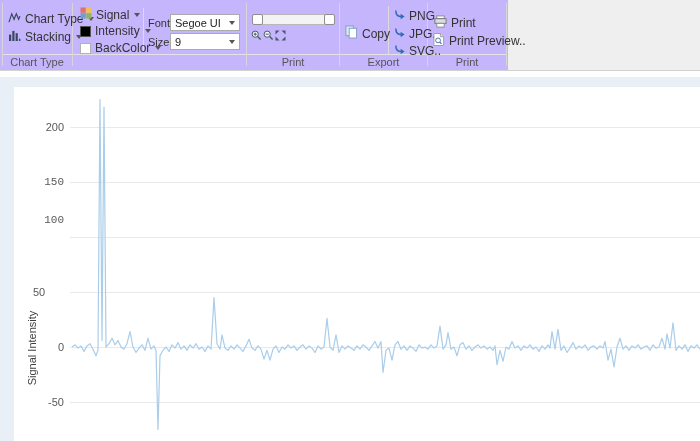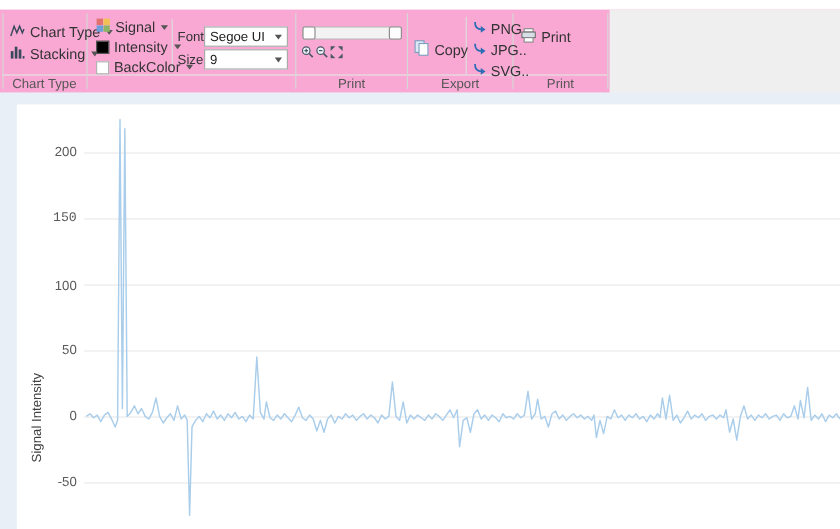--- a/index.html
+++ b/index.html
@@ -1,21 +1,21 @@
 <!DOCTYPE html>
 <html><head>
 <meta charset="utf-8">
 <style>
   html,body{margin:0;padding:0;background:#fff;}
   .app{position:relative;width:700px;height:441px;overflow:hidden;background:#fff;
        font-family:"Liberation Sans",sans-serif;-webkit-font-smoothing:antialiased;}
 
   
-  .toolbar{position:absolute;left:0;top:0;width:700px;height:70px;background:#f9a8d4;
-           border-bottom:1px solid #d2d2d2;margin-top:8px;}
+  .toolbar{position:absolute;left:0;top:0;width:700px;height:70px;background:#c4b5fd;
+           border-bottom:1px solid #d2d2d2;}
   .tb-fill{position:absolute;left:508px;top:0;width:192px;height:70px;background:#efefef;}
   .vsep{position:absolute;top:3px;height:63px;width:1px;background:#d6d6d6;}
   .vsep-inner{position:absolute;width:1px;background:#dcdcdc;}
   .label-divider{position:absolute;top:54px;left:2px;width:504px;height:1px;background:#e3e3e3;}
   .group-label{position:absolute;top:56px;font-size:11px;color:#565656;text-align:center;}
 
   .tb-item{position:absolute;display:flex;align-items:center;gap:4px;font-size:12px;color:#333;
            background:none;border:none;padding:0;margin:0;white-space:nowrap;cursor:default;
            font-family:"Liberation Sans",sans-serif;}
   .caret{display:inline-block;width:0;height:0;border-left:3px solid transparent;
@@ -177,34 +177,43 @@
     <div class="group-label" style="left:340px;width:87px">Export</div>
 
     <button class="tb-item" style="left:434px;top:15px">
       <span><svg width="13" height="13" viewBox="0 0 14 13">
             <rect x="3" y="0.5" width="8" height="3" fill="#fff" stroke="#8a8a8a"></rect>
             <rect x="1" y="3.5" width="12" height="5" fill="#d8dee6" stroke="#707070"></rect>
             <rect x="3" y="8.5" width="8" height="4" fill="#fff" stroke="#8a8a8a"></rect>
           </svg></span>
       <span>Print</span>
     </button>
+    <button class="tb-item" style="left:433px;top:33px">
+      <span><svg width="12" height="13" viewBox="0 0 13 14">
+            <path d="M1 0.5 H8 L11.5 4 V13.5 H1 Z" fill="#fff" stroke="#9a9a9a"></path>
+            <path d="M8 0.5 L8 4 L11.5 4" fill="#e8e8e8" stroke="#9a9a9a"></path>
+            <circle cx="5.5" cy="8" r="2.6" fill="none" stroke="#4a6f9f"></circle>
+            <line x1="7.3" y1="9.8" x2="9.3" y2="11.8" stroke="#4a6f9f" stroke-width="1.2"></line>
+          </svg></span>
+      <span>Print Preview..</span>
+    </button>
     <div class="group-label" style="left:428px;width:78px">Print</div>
   </div>
 
   <div class="canvas-band"></div>
   <div class="chart-panel"></div>
   <div id="grid-layer">
       <div class="gridline" style="left: 70px; width: 630px; top: 127px;"></div>
       <div class="ytick" style="top: 121px;">200</div>
       <div class="gridline" style="left: 70px; width: 630px; top: 182px;"></div>
       <div class="ytick" style="top: 176px; font-family: Liberation Mono, monospace;">150</div>
       <div class="gridline" style="left: 70px; width: 630px; top: 237px;"></div>
-      <div class="ytick" style="top: 233px;">100</div>
+      <div class="ytick" style="top: 214px; font-family: Liberation Mono, monospace;">100</div>
       <div class="gridline" style="left: 70px; width: 630px; top: 292px;"></div>
-      <div class="ytick" style="top: 286px;">50</div>
+      <div class="ytick" style="top: 286px; text-align: center;">50</div>
       <div class="gridline" style="left: 70px; width: 630px; top: 347px;"></div>
       <div class="ytick" style="top: 341px;">0</div>
       <div class="gridline" style="left: 70px; width: 630px; top: 402px;"></div>
       <div class="ytick" style="top: 396px;">-50</div>
     </div>
   <div class="axis-title">Signal Intensity</div>
   <svg id="chart-svg" width="700" height="441" viewBox="0 0 700 441">
     <polyline id="series-line" fill="none" stroke-width="1.2" stroke-linejoin="round" stroke="#a9cdea" points="72,347.0 75,344.8 78,348.1 81,345.9 84,351.4 87,345.9 90,343.7 93,349.2 96,355.8 98,350.3 100,99.5 102,340.4 104,107.2 106,347.0 109,343.7 112,338.2 115,344.8 118,340.4 121,347.0 124,349.2 127,343.7 130,331.6 133,347.0 136,352.5 139,348.1 142,344.8 145,350.3 148,338.2 151,349.2 154,345.9 156,350.3 158,429.5 160,355.8 163,350.3 166,347.0 169,351.4 172,344.8 175,348.1 178,342.6 181,349.2 184,345.9 187,350.3 190,344.8 193,348.1 196,343.7 199,349.2 202,347.0 205,351.4 208,345.9 211,349.2 214,297.5 217,343.7 220,349.2 222,334.9 225,348.1 228,350.3 231,345.9 234,349.2 237,344.8 240,348.1 243,351.4 246,345.9 249,339.3 252,348.1 255,350.3 258,345.9 261,349.2 264,359.1 267,350.3 270,360.2 273,349.2 276,345.9 279,352.5 282,347.0 285,349.2 288,344.8 291,348.1 294,345.9 297,350.3 300,347.0 303,344.8 306,349.2 309,345.9 312,348.1 315,352.5 318,345.9 321,349.2 324,347.0 327,318.4 330,347.0 333,350.3 336,334.9 339,352.5 342,345.9 345,349.2 348,345.9 351,348.1 354,350.3 357,345.9 360,349.2 363,344.8 366,347.0 369,350.3 372,345.9 375,341.5 378,348.1 381,341.5 383,372.3 386,350.3 389,348.1 392,360.2 395,344.8 398,341.5 401,349.2 404,345.9 407,350.3 410,345.9 413,348.1 416,351.4 419,344.8 422,348.1 425,347.0 428,349.2 431,344.8 434,348.1 437,345.9 440,326.1 443,349.2 446,344.8 448,332.7 451,349.2 454,347.0 457,355.8 460,344.8 463,342.6 466,349.2 469,345.9 472,350.3 475,347.0 478,344.8 481,348.1 484,345.9 487,349.2 490,347.0 493,350.3 495,345.9 497,364.6 500,350.3 503,361.3 506,347.0 509,349.2 512,341.5 515,348.1 518,345.9 521,350.3 524,345.9 527,348.1 530,344.8 533,349.2 536,347.0 539,351.4 542,345.9 545,349.2 548,344.8 550,348.1 552,331.6 555,349.2 558,329.4 561,350.3 564,345.9 567,352.5 570,348.1 573,342.6 576,349.2 579,345.9 582,348.1 585,344.8 588,350.3 591,347.0 594,345.9 597,349.2 600,345.9 603,348.1 605,341.5 608,360.2 611,349.2 614,366.8 617,347.0 620,338.2 623,349.2 626,345.9 629,350.3 632,345.9 635,348.1 638,344.8 641,349.2 644,347.0 647,345.9 650,350.3 653,344.8 656,348.1 659,347.0 662,338.2 665,349.2 667,333.8 670,348.1 673,322.8 676,350.3 679,345.9 682,349.2 685,344.8 688,351.4 691,345.9 694,348.1 697,344.8 700,349.2"></polyline>
   </svg>
 

